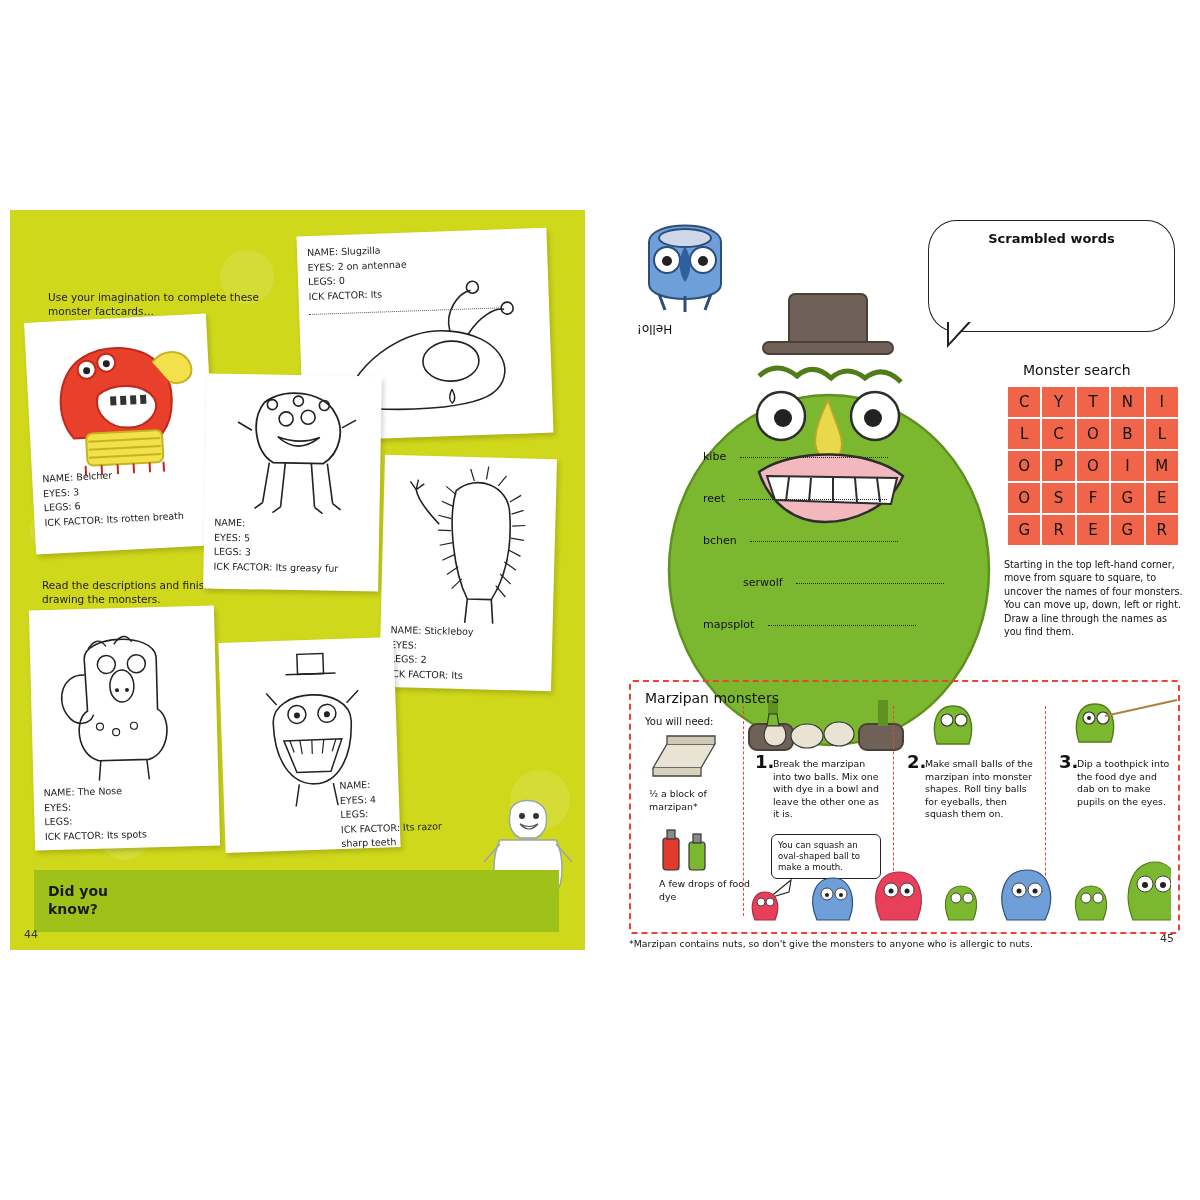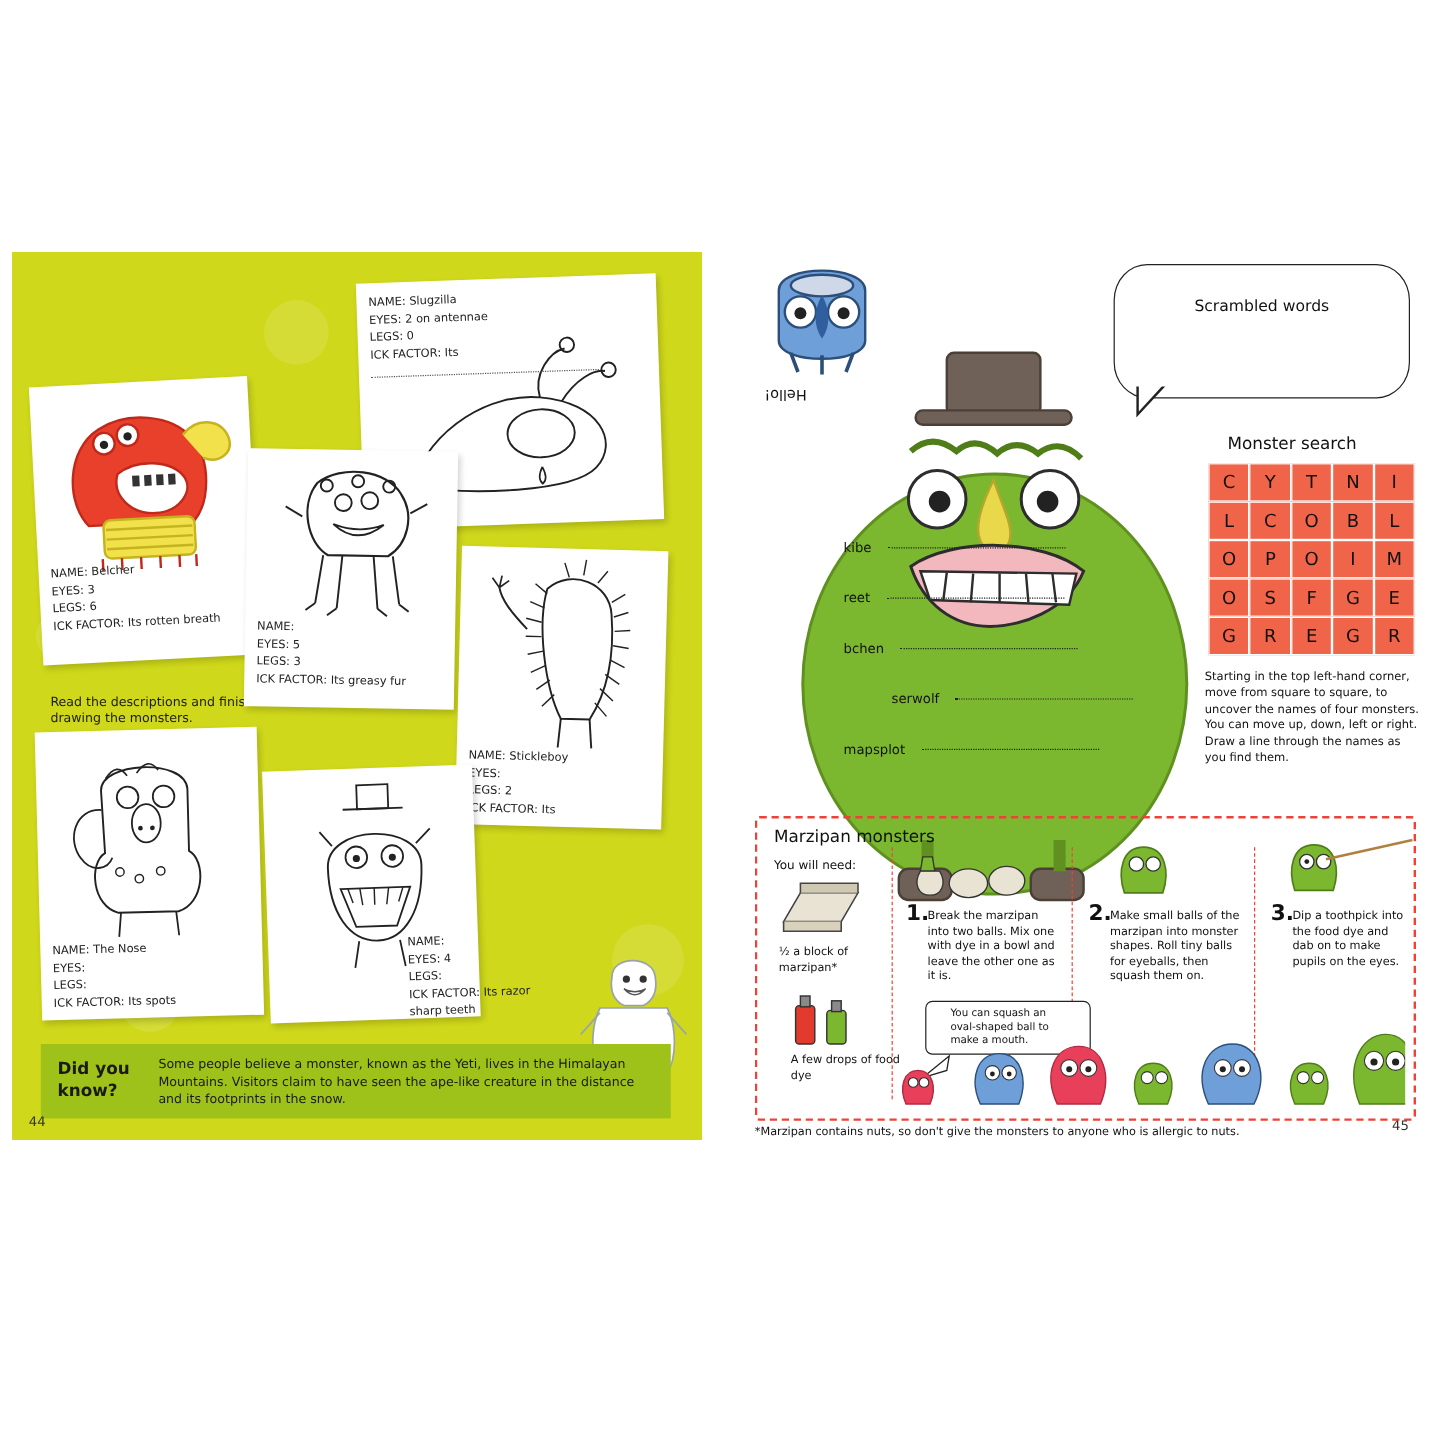--- a/index.html
+++ b/index.html
@@ -17,21 +17,21 @@
   .card .lines{position:absolute;left:10px;right:10px;font-size:9.5px;line-height:14.5px;color:#222;}
 
   .didyou{position:absolute;left:24px;top:660px;width:525px;height:62px;background:#9fc21a;}
   .didyou .dk{position:absolute;left:14px;top:12px;font-size:14px;font-weight:700;color:#1a1a1a;line-height:18px;}
   .didyou .dtext{position:absolute;left:98px;top:10px;width:400px;font-size:10.5px;line-height:14.5px;color:#1a1a1a;}
   .pagenum-l{position:absolute;left:14px;top:718px;font-size:11px;color:#333;}
 
   
   .page-right{position:absolute;left:615px;top:10px;width:575px;height:740px;background:#ffffff;overflow:hidden;}
   .speech{position:absolute;left:313px;top:10px;width:245px;min-height:110px;border:1.6px solid #222;border-radius:28px/30px;background:#fff;}
-  .speech .sp-title{text-align:center;font-size:13px;margin-top:27px;color:#111;}
+  .speech .sp-title{text-align:center;font-size:13px;margin-top:10px;color:#111;font-weight:bold;}
   .speech .sp-body{font-size:9.6px;line-height:13.5px;color:#111;text-align:center;padding:6px 20px 0 20px;}
   .sp-tail{position:absolute;left:332px;top:112px;width:0;height:0;border-top:26px solid #222;border-right:24px solid transparent;}
   .sp-tail2{position:absolute;left:334px;top:110px;width:0;height:0;border-top:23px solid #fff;border-right:21px solid transparent;}
 
   .hello{position:absolute;left:22px;top:112px;transform:rotate(180deg);font-size:12px;color:#111;}
   .msearch-title{position:absolute;left:408px;top:152px;font-size:14px;color:#111;}
   .grid{position:absolute;left:392px;top:176px;width:172px;}
   .grow{display:flex;}
   .gcell{width:34px;height:30px;background:#f06449;color:#111;font-size:15px;display:flex;align-items:center;justify-content:center;border:1px solid #fff;}
   .searchtext{position:absolute;left:389px;top:348px;width:180px;font-size:9.6px;line-height:13.4px;color:#111;}
@@ -40,35 +40,36 @@
   .belly-line{border-bottom:1.4px dotted #222;display:inline-block;width:148px;vertical-align:middle;margin-left:10px;}
 
   .marzipan{position:absolute;left:14px;top:470px;width:547px;height:250px;border:2px dashed #ef4136;border-radius:4px;}
   .mz-title{position:absolute;left:14px;top:8px;font-size:14px;color:#111;}
   .mz-need{position:absolute;left:14px;top:34px;font-size:10px;color:#111;}
   .mz-col{position:absolute;font-size:9.4px;line-height:12.6px;color:#111;}
   .mz-num{font-size:18px;font-weight:700;}
   .divider{position:absolute;border-left:1.5px dashed #ef4136;}
   .footnote{position:absolute;left:14px;top:728px;font-size:9.4px;color:#111;text-align:center;}
   .pagenum-r{position:absolute;left:545px;top:722px;font-size:11px;color:#333;}
-  .sq-bubble{position:absolute;border:1.2px solid #222;border-radius:6px;background:#fff;font-size:8.6px;line-height:11px;padding:5px 20px;color:#111;}
+  .sq-bubble{position:absolute;border:1.2px solid #222;border-radius:6px;background:#fff;font-size:8.6px;line-height:11px;padding:5px 6px;color:#111;}
 </style>
 </head>
 <body>
 
 <div class="spread">
 
   <div class="page-left">
     <div class="blob" style="left:210px;top:40px;width:54px;height:54px;"></div>
     <div class="blob" style="left:470px;top:150px;width:44px;height:44px;"></div>
     <div class="blob" style="left:320px;top:430px;width:70px;height:70px;"></div>
     <div class="blob" style="left:90px;top:600px;width:50px;height:50px;"></div>
     <div class="blob" style="left:500px;top:560px;width:60px;height:60px;"></div>
     <div class="blob" style="left:20px;top:300px;width:40px;height:40px;"></div>
 
+    <div class="subtitle">Use your imagination to complete these monster factcards…</div>
     <div class="readdesc">Read the descriptions and finish drawing the monsters.</div>
 
     <div class="card" style="left:290px;top:22px;width:250px;height:205px;transform:rotate(-2deg);">
       <svg width="250" height="205" style="position:absolute;left:0;top:0;">
         <path d="M40 170 C60 120 110 95 150 100 C200 106 215 140 195 160 C175 180 90 180 40 170 Z" fill="none" stroke="#222" stroke-width="1.6"></path>
         <ellipse cx="150" cy="130" rx="28" ry="20" fill="none" stroke="#222" stroke-width="1.6"></ellipse>
         <path d="M150 100 C145 80 160 62 172 60" fill="none" stroke="#222" stroke-width="1.6"></path>
         <path d="M168 104 C180 86 196 78 205 80" fill="none" stroke="#222" stroke-width="1.6"></path>
         <circle cx="174" cy="57" r="6" fill="none" stroke="#222" stroke-width="1.6"></circle>
         <circle cx="208" cy="79" r="6" fill="none" stroke="#222" stroke-width="1.6"></circle>
@@ -247,21 +248,20 @@
       <path d="M50 34 q9 10 18 0 q-9 5 -18 0 Z" fill="#fff" stroke="#555" stroke-width="1.2"></path>
       <path d="M34 104 l-2 14 L50 118 L50 104 Z" fill="#fff" stroke="#9aa3ad" stroke-width="1.3"></path>
       <path d="M66 104 l0 14 L84 118 L82 104 Z" fill="#fff" stroke="#9aa3ad" stroke-width="1.3"></path>
     </svg>
 
     <div class="didyou">
       <div class="dk">
         <span>Did you</span><br>
         <span>know?</span>
       </div>
-      <div class="dtext">Some people believe a monster, known as the Yeti, lives in the Himalayan Mountains. Visitors claim to have seen the ape-like creature in the distance and its footprints in the snow.</div>
     </div>
     <div class="pagenum-l">44</div>
   </div>
 
   <div class="page-right">
 
     <svg width="120" height="120" style="position:absolute;left:10px;top:2px;">
       <path d="M24 30 C24 8 96 8 96 30 L96 72 C96 92 24 92 24 72 Z" fill="#6f9fd8" stroke="#2b4f7a" stroke-width="2"></path>
       <ellipse cx="60" cy="26" rx="26" ry="9" fill="#cfd8e8" stroke="#2b4f7a" stroke-width="2"></ellipse>
       <circle cx="42" cy="48" r="13" fill="#fff" stroke="#2b4f7a" stroke-width="2"></circle>

